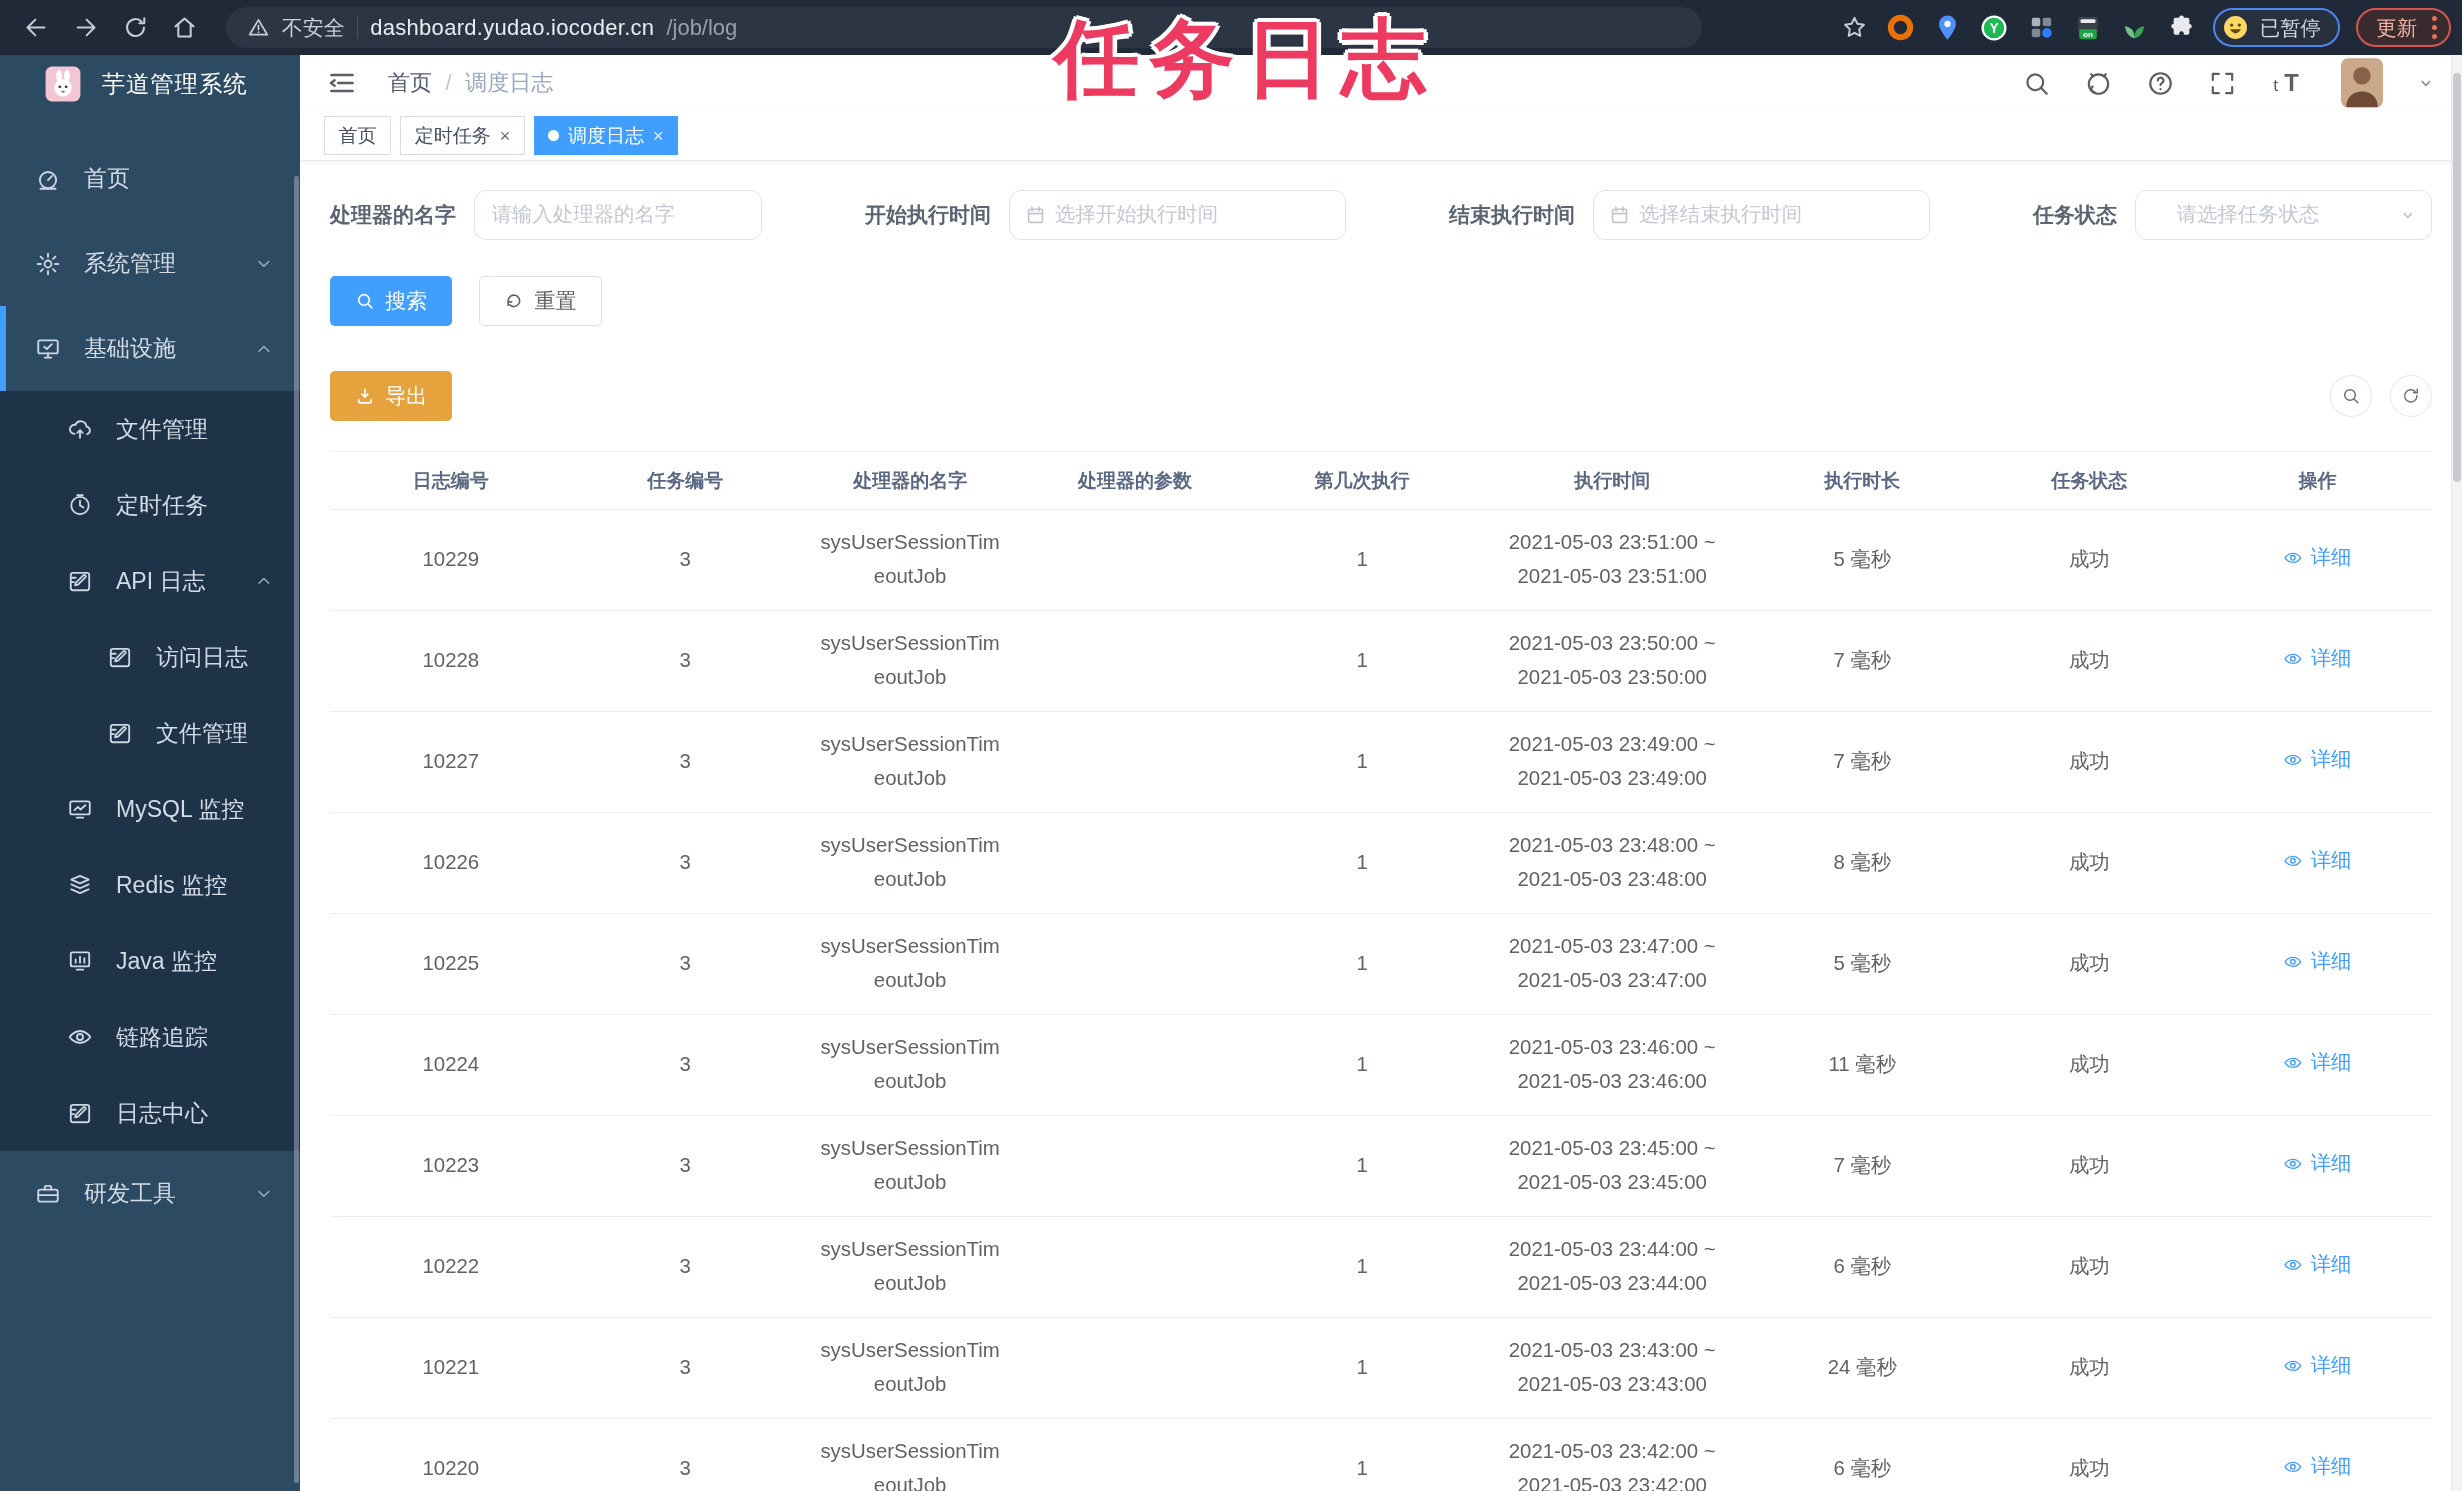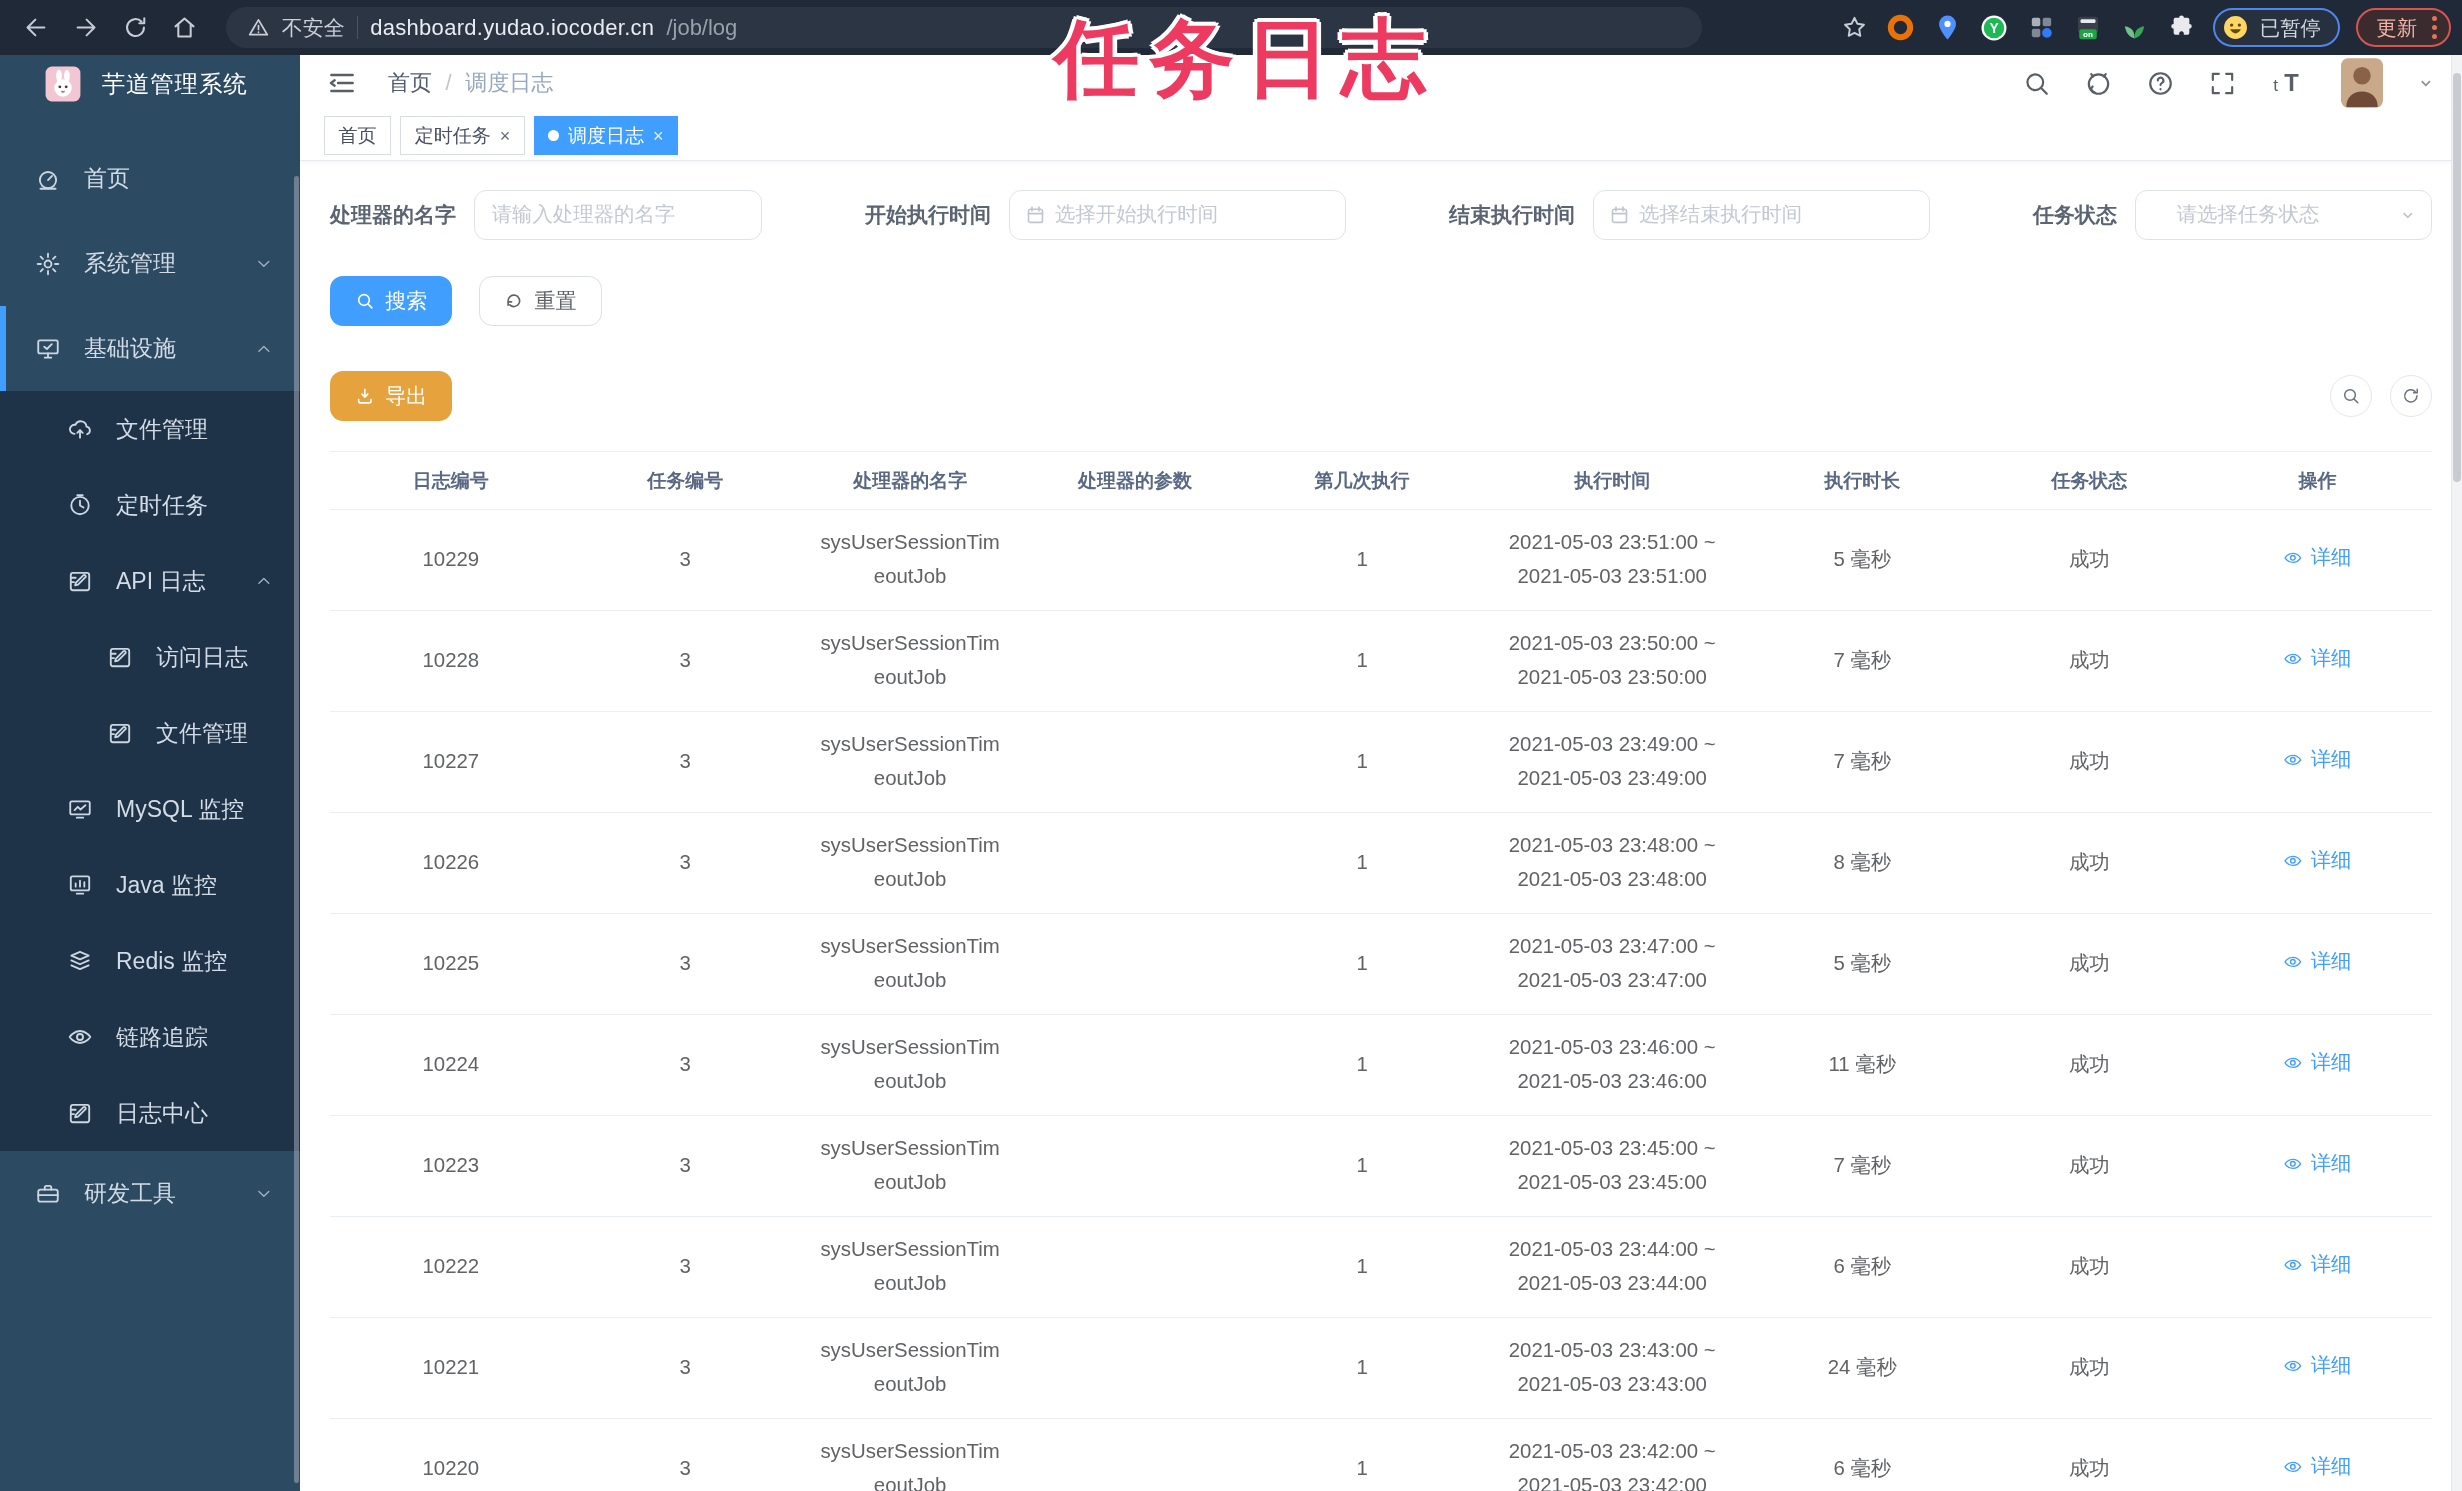--- a/index.html
+++ b/index.html
@@ -65,21 +65,21 @@
   .f-label { font-size:21px; font-weight:bold; color:#5b6472; white-space:nowrap; margin-right:18px; }
   .f-control { position:relative; display:flex; align-items:center; border:1.5px solid #dfe3e9; border-radius:12px; height:50px; background:#fff; }
   .f-control input { border:none; outline:none; font-size:20.4px; color:#606266; width:100%; padding:0 16.7px; background:transparent; }
   .f-control input::placeholder { color:#c3c8d2; }
   .f-control.with-ic input { padding-left:9px; }
   .in-ic { display:flex; font-size:21px; color:#c0c4cc; margin-left:15px; flex:0 0 auto; }
   .sel-caret { position:absolute; right:13.6px; display:flex; font-size:19.7px; color:#c0c4cc; }
   .w1 { width:288px; } .w2 { width:337px; } .w3 { width:337px; } .w4 { width:297px;padding-left:24px; }
 
   .btn-row { margin-top:35px; display:flex; gap:27px; }
-  .btn { display:inline-flex; align-items:center; gap:10.6px; height:50px; padding:0 24px; border-radius:13px; font-size:21px; border:1.5px solid transparent; cursor:pointer; background:#fff; }
+  .btn { display:inline-flex; align-items:center; gap:10.6px; height:50px; padding:0 24px; border-radius:5px; font-size:21px; border:1.5px solid transparent; cursor:pointer; background:#fff; }
   .btn .bi { display:flex; font-size:19.7px; }
   .btn-primary { background:#409eff; color:#fff; }
   .btn-plain { border-color:#dcdfe6; color:#606266; }
   .btn-warning { background:#e6a23c; color:#fff; }
   .toolbar-row { margin-top:45px; display:flex; align-items:center; }
   .tb-right { margin-left:auto; display:flex; gap:18px; }
   .circle-btn { width:42px; height:42px; border-radius:50%; border:1.5px solid #e4e7ec; display:flex; align-items:center; justify-content:center; color:#697180; background:#fff; font-size:19.7px; cursor:pointer; }
 
   
   table.log { width:100%; margin-top:30px; border-collapse:collapse; table-layout:fixed; }
@@ -321,34 +321,34 @@
               <svg viewBox="0 0 24 24" width="1em" height="1em" fill="none" stroke="currentColor" stroke-width="1.7" stroke-linecap="round" stroke-linejoin="round">
                 <rect x="3" y="5" width="18" height="12" rx="1.5"></rect>
                 <path d="M7 13l3-3 2.5 2.5 4.5-4M9 20h6"></path>
               </svg>
             </span>
             <span>MySQL 监控</span>
           </div>
           <div class="m-item lv2">
             <span class="mi">
               <svg viewBox="0 0 24 24" width="1em" height="1em" fill="none" stroke="currentColor" stroke-width="1.7" stroke-linecap="round" stroke-linejoin="round">
+                <path d="M12 3.5l8 3.5-8 3.5-8-3.5z"></path>
+                <path d="M4 11.5L12 15l8-3.5M4 16L12 19.5 20 16"></path>
+              </svg>
+            </span>
+            <span>Redis 监控</span>
+          </div>
+          <div class="m-item lv2">
+            <span class="mi">
+              <svg viewBox="0 0 24 24" width="1em" height="1em" fill="none" stroke="currentColor" stroke-width="1.7" stroke-linecap="round" stroke-linejoin="round">
                 <rect x="3.5" y="4" width="17" height="13" rx="1.5"></rect>
                 <path d="M8 13.5v-3M12 13.5V8M16 13.5V9.5M9 20h6"></path>
               </svg>
             </span>
             <span>Java 监控</span>
-          </div>
-          <div class="m-item lv2">
-            <span class="mi">
-              <svg viewBox="0 0 24 24" width="1em" height="1em" fill="none" stroke="currentColor" stroke-width="1.7" stroke-linecap="round" stroke-linejoin="round">
-                <path d="M12 3.5l8 3.5-8 3.5-8-3.5z"></path>
-                <path d="M4 11.5L12 15l8-3.5M4 16L12 19.5 20 16"></path>
-              </svg>
-            </span>
-            <span>Redis 监控</span>
           </div>
           <div class="m-item lv2">
             <span class="mi">
               <svg viewBox="0 0 24 24" width="1em" height="1em" fill="none" stroke="currentColor" stroke-width="1.7" stroke-linecap="round" stroke-linejoin="round">
                 <path d="M2.5 12S6 6.5 12 6.5 21.5 12 21.5 12 18 17.5 12 17.5 2.5 12 2.5 12z"></path>
                 <circle cx="12" cy="12" r="2.8"></circle>
               </svg>
             </span>
             <span>链路追踪</span>
           </div>

